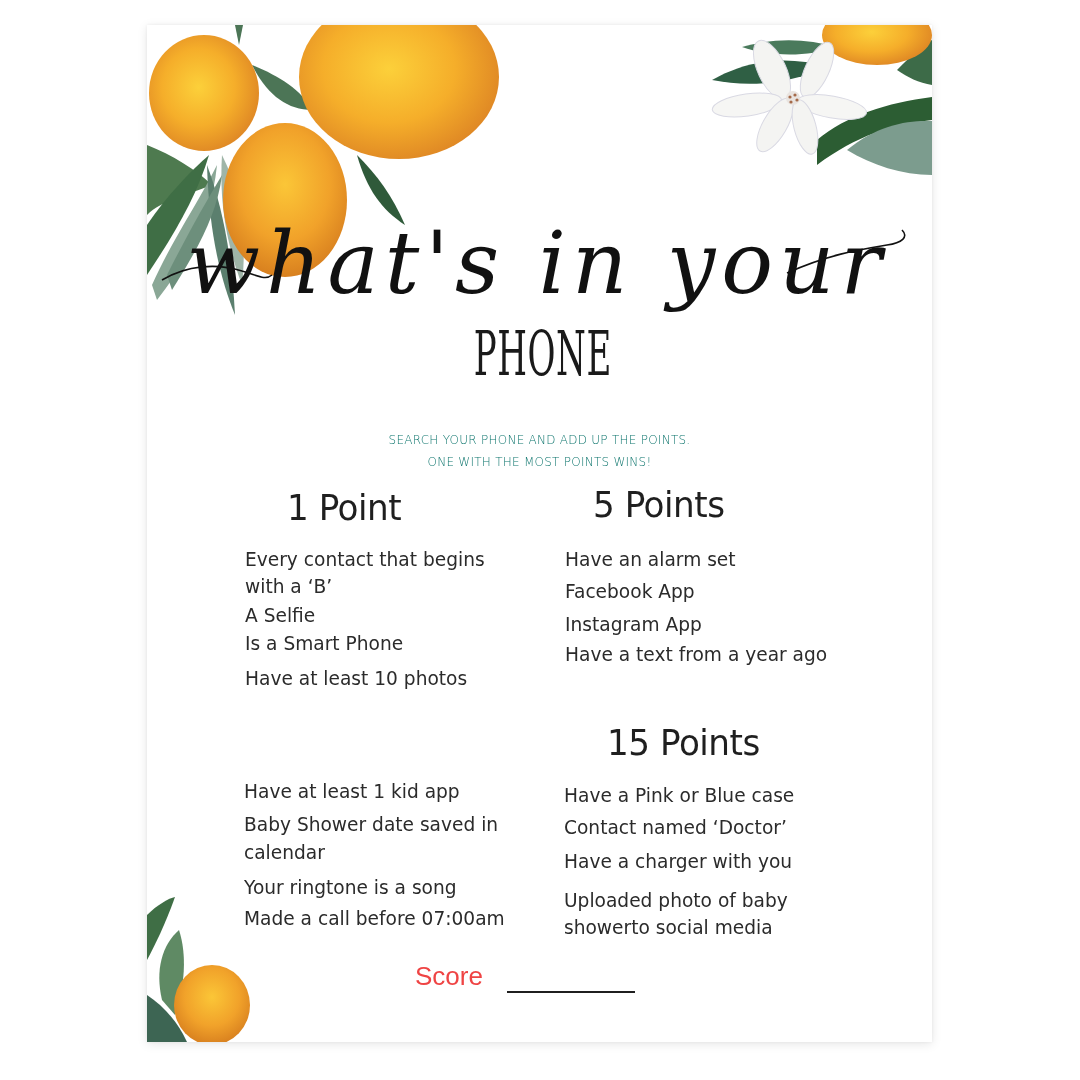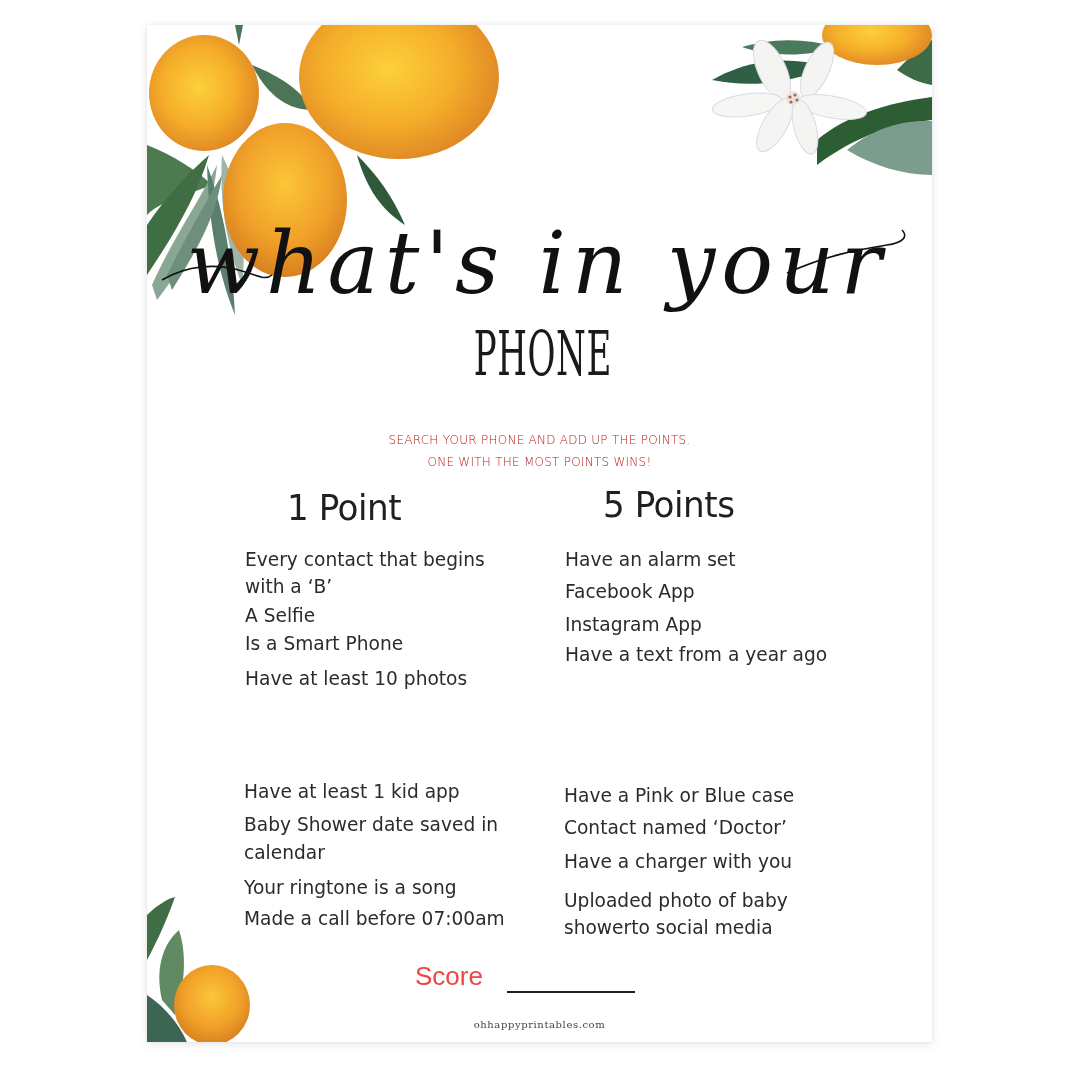--- a/index.html
+++ b/index.html
@@ -19,21 +19,21 @@
       position: absolute; left: 0; top: 150px; width: 785px; height: 170px;
     }
     .title-phone {
       position: absolute; left: 0; top: 298px; width: 785px; text-align: center;
       font-family: "DejaVu Serif", serif; font-size: 62px; color: #1a1a1a;
       letter-spacing: 1px; transform: scaleX(0.55); transform-origin: 400px 0;
       font-weight: normal; line-height: 1;
     }
     .instructions {
       position: absolute; left: 0; top: 404px; width: 785px; text-align: center;
-      font-family: "DejaVu Sans", sans-serif; font-size: 13px; color: #b91c1c;
+      font-family: "DejaVu Sans", sans-serif; font-size: 13px; color: #0f766e;
       letter-spacing: 0.3px; line-height: 22px; text-transform: uppercase;
       font-weight: 300;
     }
     .instructions div { transform: scaleX(0.92); }
     .section { position: absolute; }
     .sec-title {
       font-family: "DejaVu Sans", sans-serif; font-size: 36px; color: #1f1f1f;
       font-weight: normal; line-height: 1; white-space: nowrap;
       transform: scaleX(0.95); transform-origin: left top; letter-spacing: -0.5px;
     }
@@ -138,43 +138,45 @@
     <div class="sec-title">1 Point</div>
   </div>
   <div class="sec-items" style="left:98px; top:524px;">
     <div class="item" style="top:0px;">Every contact that begins</div>
     <div class="item" style="top:27px;">with a ‘B’</div>
     <div class="item" style="top:56px;">A Selfie</div>
     <div class="item" style="top:84px;">Is a Smart Phone</div>
     <div class="item" style="top:119px;">Have at least 10 photos</div>
   </div>
 
-  <div class="section" style="left:456px; top:462px;">
+  <div class="section" style="left:446px; top:462px;">
     <div class="sec-title">5 Points</div>
   </div>
   <div class="sec-items" style="left:418px; top:524px;">
     <div class="item" style="top:0px;">Have an alarm set</div>
     <div class="item" style="top:32px;">Facebook App</div>
     <div class="item" style="top:65px;">Instagram App</div>
     <div class="item" style="top:95px;">Have a text from a year ago</div>
   </div>
 
   <div class="sec-items" style="left:97px; top:756px;">
     <div class="item" style="top:0px;">Have at least 1 kid app</div>
     <div class="item" style="top:33px;">Baby Shower date saved in</div>
     <div class="item" style="top:61px;">calendar</div>
     <div class="item" style="top:96px;">Your ringtone is a song</div>
     <div class="item" style="top:127px;">Made a call before 07:00am</div>
   </div>
 
+  <div class="section" style="left:460px; top:700px;">
+    <div class="sec-title">15 Points</div>
+  </div>
   <div class="sec-items" style="left:417px; top:760px;">
     <div class="item" style="top:0px;">Have a Pink or Blue case</div>
     <div class="item" style="top:32px;">Contact named ‘Doctor’</div>
     <div class="item" style="top:66px;">Have a charger with you</div>
     <div class="item" style="top:105px;">Uploaded photo of baby</div>
     <div class="item" style="top:132px;">showerto social media</div>
   </div>
 
   <div class="score" style="left:268px; top:938px;">Score</div>
   <div class="score-line" style="top:966px;"></div>
 
-  <div class="footer" style="top:995px;">ohhappyprintables.com</div>
 </div>
 
 </body></html>

